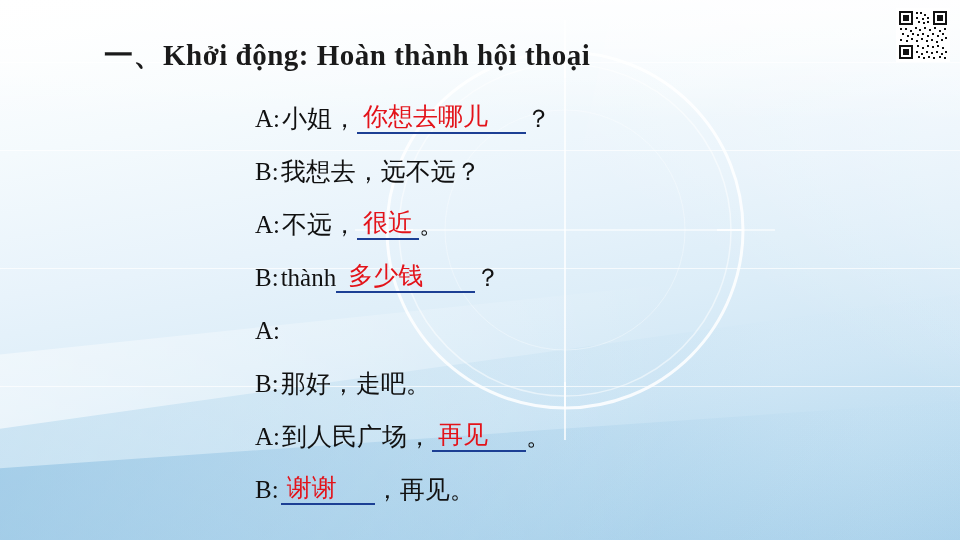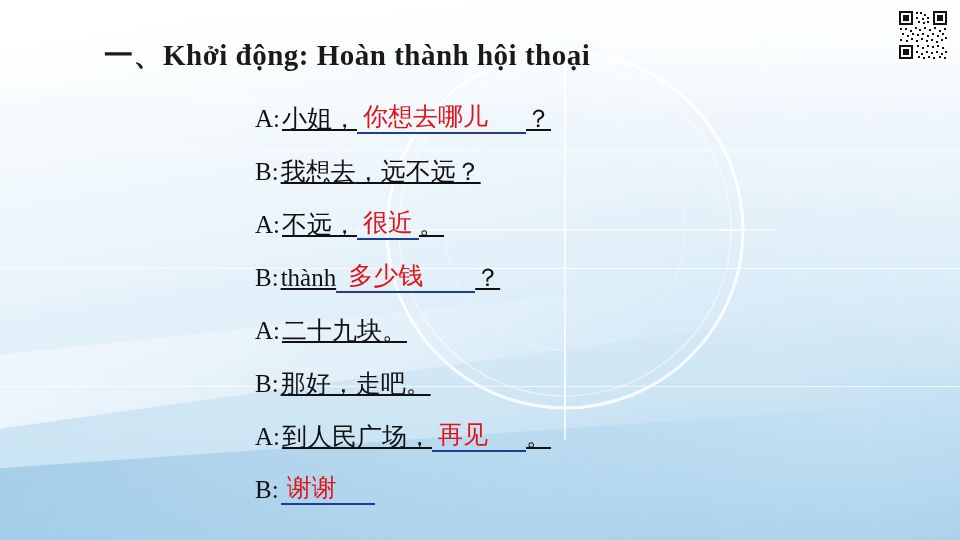--- a/index.html
+++ b/index.html
@@ -108,21 +108,20 @@
     white-space: nowrap;
   }
   .spk {
     font-family: "Liberation Serif", serif;
     font-size: 25px;
     color: #111111;
     margin-right: 2px;
   }
   .seg {
     color: #111111;
-    text-decoration: underline;
   }
   .blank {
     color: #e3131a;
     font-weight: normal;
     border-bottom: 2px solid #1c3f94;
     padding: 0 6px 1px 6px;
     display: inline-block;
     line-height: 1.15;
   }
   .blank.pad-r {
@@ -260,32 +259,32 @@
           <span class="seg">。</span>
         </div>
         <div class="line">
           <span class="spk">B:</span>
           <span class="seg">thành</span>
           <span class="blank pad-r2 pad-l">多少钱</span>
           <span class="seg">？</span>
         </div>
         <div class="line">
           <span class="spk">A:</span>
-          <span class="seg">二十九块。</span>
         </div>
         <div class="line">
           <span class="spk">B:</span>
           <span class="seg">那好，走吧。</span>
         </div>
         <div class="line">
           <span class="spk">A:</span>
           <span class="seg">到人民广场，</span>
           <span class="blank pad-r">再见</span>
           <span class="seg">。</span>
         </div>
         <div class="line">
           <span class="spk">B:</span>
           <span class="blank pad-r">谢谢</span>
+          <span class="seg">，再见。</span>
         </div>
       </div>
   </div>
 
 </div>
 
 </body></html>

